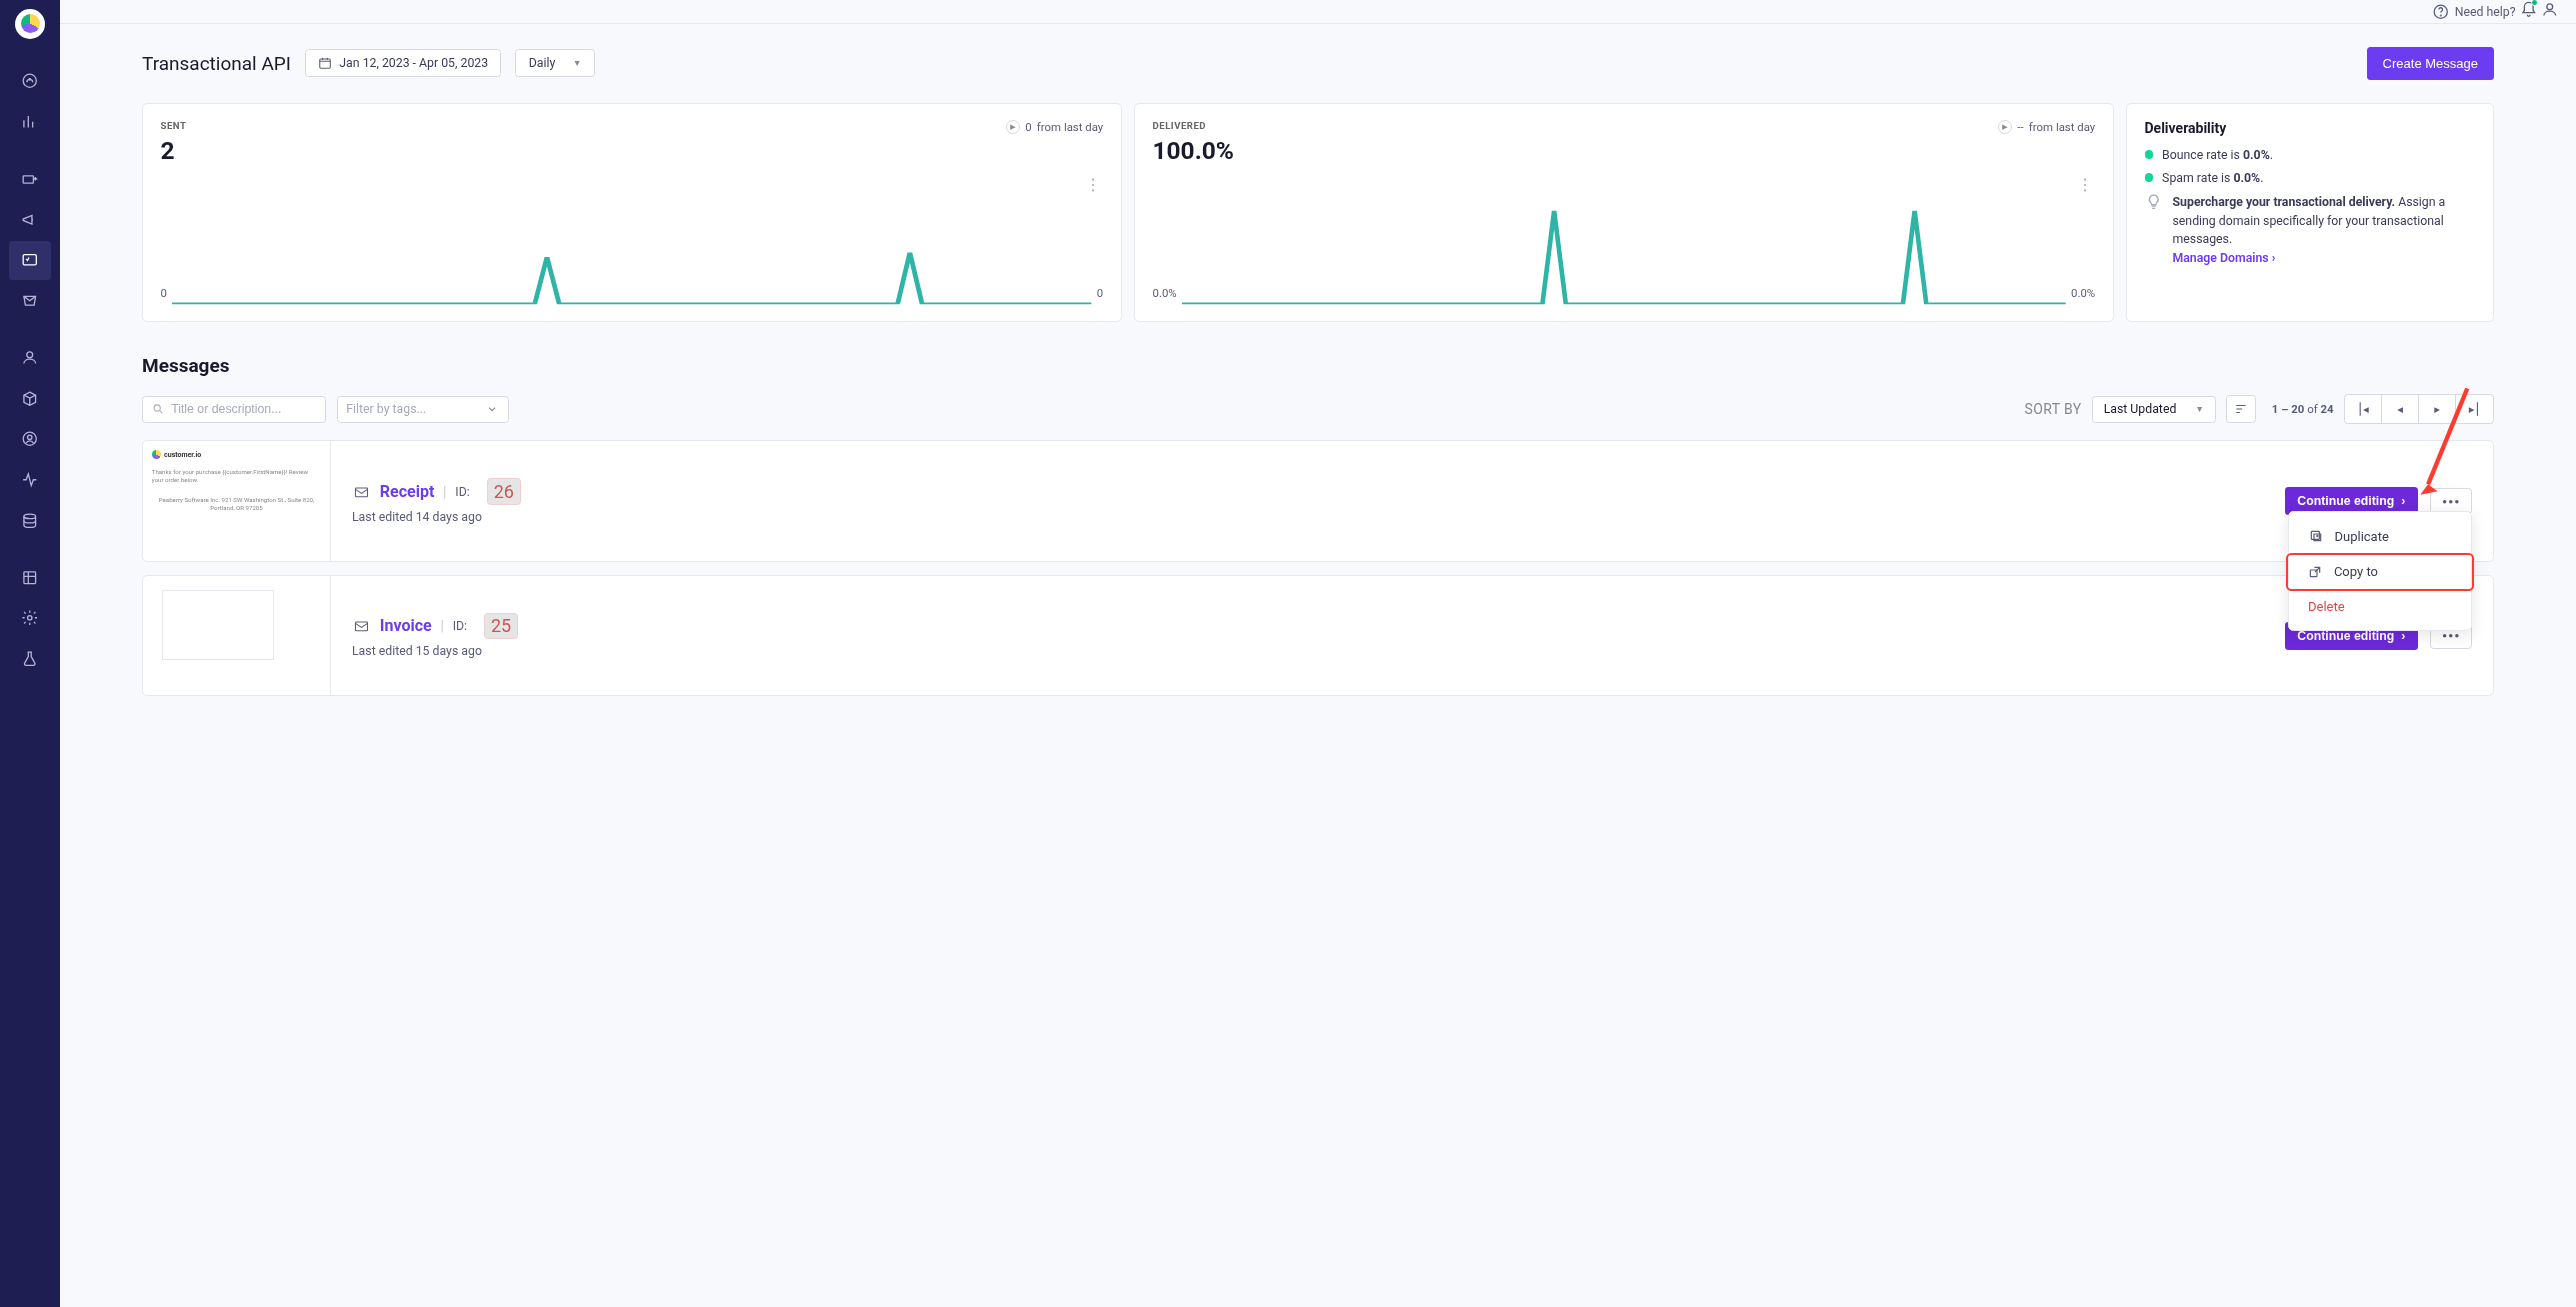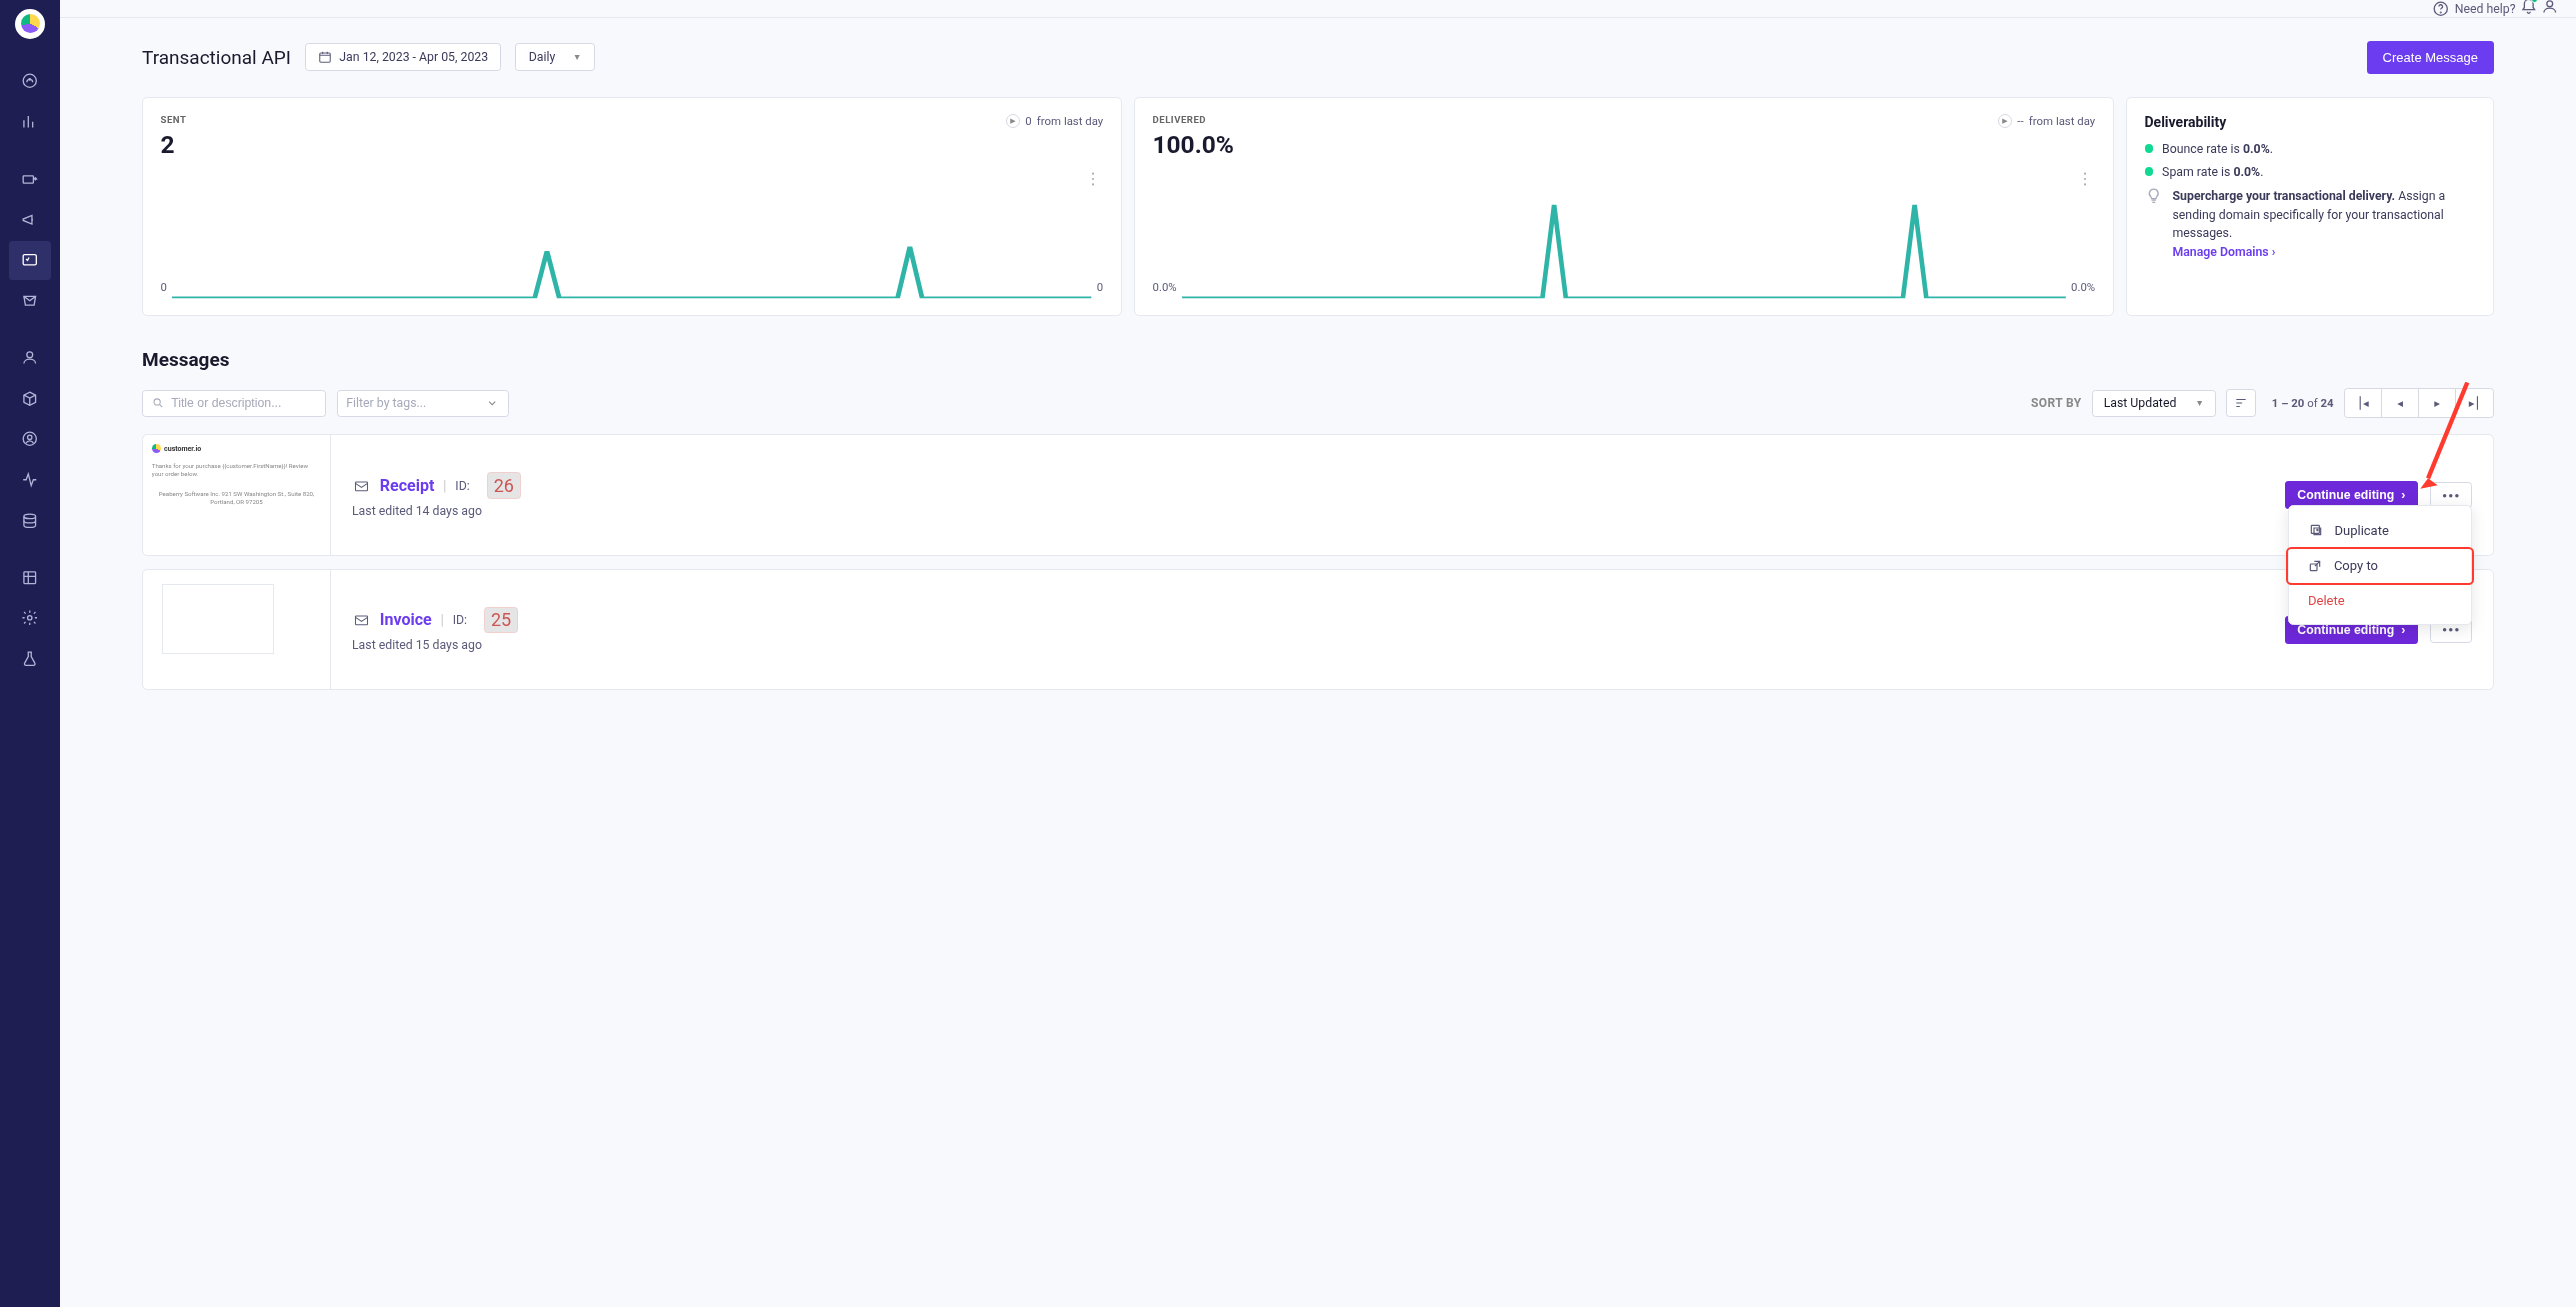--- a/index.html
+++ b/index.html
@@ -5,21 +5,21 @@
 * { box-sizing: border-box; margin: 0; padding: 0; }
 body { font-family: -apple-system, BlinkMacSystemFont, "Segoe UI", Roboto, sans-serif; background: #f8f9fc; color: #1a1a2e; }
 .app { display: flex; min-height: 100vh; }
 .sidebar { width: 60px; background: #1e1e52; display: flex; flex-direction: column; align-items: center; padding-top: 8.8px; gap: 1.8px; }
 .sidebar .logo { width: 30px; height: 30px; border-radius: 50%; background: #fff; display: flex; align-items: center; justify-content: center; margin-bottom: 21px; }
 .sidebar .logo-inner { width: 19px; height: 19px; border-radius: 50%; background: conic-gradient(#ffd84d 0 120deg, #8b5cf6 120deg 260deg, #10b981 260deg 360deg); }
 .sidebar .nav-item { width: 42px; height: 39px; display: flex; align-items: center; justify-content: center; color: #b4b4d8; cursor: pointer; border-radius: 3.5px; }
 .sidebar .nav-item.active { background: #2f2f6a; color: #fff; }
 .sidebar .nav-item svg { width: 17.5px; height: 17.5px; stroke: currentColor; fill: none; stroke-width: 1.8; }
 .main { flex: 1; display: flex; flex-direction: column; }
-.topbar { height: 18px; display: flex; justify-content: flex-end; align-items: center; gap: 4px; padding: 0 17.5px; border-bottom: 0.9px solid #e6e8f0; }
+.topbar { height: 24px; display: flex; justify-content: flex-end; align-items: center; gap: 4px; padding: 0 17.5px; border-bottom: 0.9px solid #e6e8f0; }
 .topbar .help { display: flex; align-items: center; gap: 5.3px; color: #5a5a7a; font-size: 12.3px; cursor: pointer; }
 .topbar svg { width: 17.5px; height: 17.5px; stroke: #5a5a7a; fill: none; stroke-width: 1.8; }
 .bell-wrap { position: relative; cursor: pointer; }
 .bell-dot { position: absolute; top: -1.8px; right: -0.9px; width: 7px; height: 7px; background: #10b981; border-radius: 50%; border: 0.9px solid #fff; }
 .content { padding: 23px 82px 32px; }
 .header-row { display: flex; align-items: center; gap: 14px; margin-bottom: 23px; }
 .page-title { font-size: 19px; font-weight: 400; }
 .date-picker { display: flex; align-items: center; gap: 7px; border: 0.9px solid #d6d9e4; background: #fff; border-radius: 3.5px; padding: 6.1px 12.3px; font-size: 12.3px; color: #3a3a5a; cursor: pointer; }
 .date-picker svg { width: 14px; height: 14px; stroke: #5a5a7a; fill: none; stroke-width: 1.8; }
 .select { display: flex; align-items: center; gap: 17.5px; border: 0.9px solid #d6d9e4; background: #fff; border-radius: 3.5px; padding: 6.1px 12.3px; font-size: 12.3px; color: #3a3a5a; cursor: pointer; }
@@ -43,21 +43,21 @@
 .tip-row { display: flex; gap: 10.5px; font-size: 12.3px; color: #3a3a5a; margin-top: 3.5px; line-height: 1.5; }
 .bulb { color: #a6a9b9; flex-shrink: 0; }
 .link-purple { color: #6b3cf0; font-weight: 600; cursor: pointer; }
 .section-title { font-size: 19px; font-weight: 700; margin-bottom: 17.5px; }
 .filters-row { display: flex; align-items: center; gap: 10.5px; margin-bottom: 16px; }
 .search-box { display: flex; align-items: center; gap: 7px; border: 0.9px solid #d6d9e4; background: #fff; border-radius: 3.5px; padding: 5.3px 8.8px; width: 184px; }
 .search-box input { border: none; outline: none; font-size: 12.3px; width: 100%; color: #ef4444; }
 .search-box input::placeholder { color: #a6a9b9; }
 .search-box svg { width: 14px; height: 14px; stroke: #a6a9b9; fill: none; stroke-width: 2; }
 .tag-filter { border: 0.9px solid #d6d9e4; background: #fff; border-radius: 3.5px; padding: 5.3px 8.8px; width: 172px; display: flex; justify-content: space-between; align-items: center; font-size: 12.3px; color: #a6a9b9; cursor: pointer; }
-.sortby-label { font-size: 12px; font-weight: 700; color: #888; letter-spacing: 0.4px; margin-left: auto; }
+.sortby-label { font-size: 14px; font-weight: 400; color: #888; letter-spacing: 0.4px; margin-left: auto; }
 .sort-select { border: 0.9px solid #d6d9e4; background: #fff; border-radius: 3.5px; padding: 5.3px 10.5px; font-size: 12.3px; display: flex; align-items: center; gap: 19px; cursor: pointer; }
 .sort-icon-btn { border: 0.9px solid #d6d9e4; background: #fff; border-radius: 3.5px; width: 30px; height: 28px; display: flex; align-items: center; justify-content: center; cursor: pointer; }
 .pager-info { font-size: 11.4px; color: #5a5a7a; margin-left: 5.3px;}
 .pager { display: flex; border: 0.9px solid #d6d9e4; border-radius: 3.5px; overflow: hidden; background: #fff; }
 .pager div { width: 37px; height: 28px; display: flex; align-items: center; justify-content: center; border-right: 0.9px solid #d6d9e4; color: #5a5a7a; cursor: pointer; font-size: 11.4px; }
 .pager div:last-child { border-right: none; }
 .message-item { display: flex; border: 0.9px solid #e6e8f0; border-radius: 5.3px; background: #fff; margin-bottom: 12.3px; position: relative; }
 .thumb { width: 188px; border-right: 0.9px solid #e6e8f0; padding: 8.8px; display: flex; flex-direction: column; font-size: 6.1px; color: #888; }
 .thumb-blank { width: 112px; height: 70px; border: 0.9px solid #e6e8f0; background: #fff; margin: 5.3px 0 0 10.5px; }
 .thumb-brand { display: flex; align-items: center; gap: 3.5px; font-size: 7px; color: #333; font-weight: 700; margin-bottom: 8.8px; }

